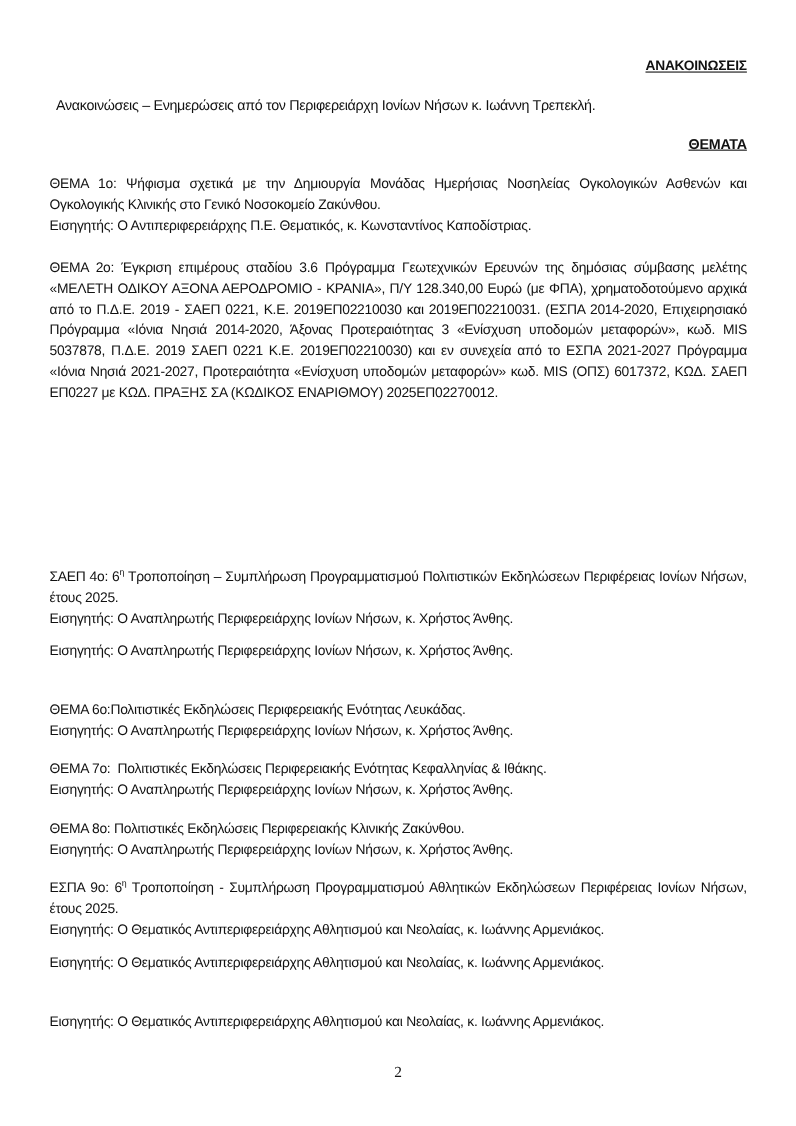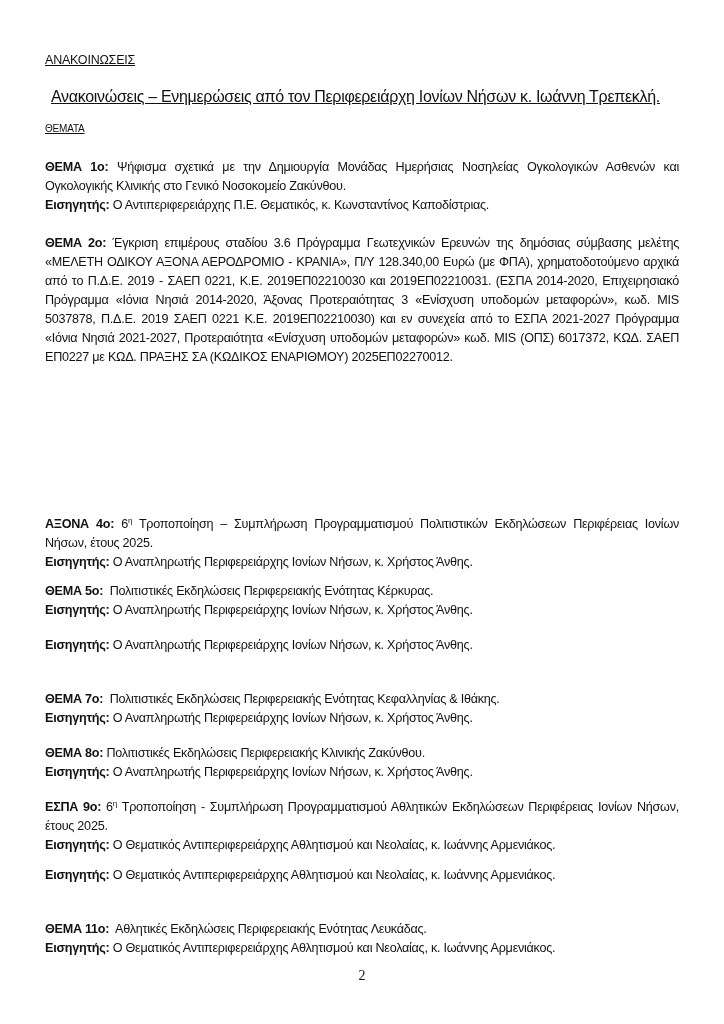--- a/index.html
+++ b/index.html
@@ -1,28 +1,28 @@
 <!DOCTYPE html>
 <html><head>
 <meta charset="utf-8">
 <style>
   html, body { margin: 0; padding: 0; background: #ffffff; }
   body { width: 724px; height: 1024px; position: relative; overflow: hidden;
          font-family: "Liberation Sans", "DejaVu Sans", sans-serif; color: #111; }
   .page { position: absolute; left: 45px; top: 0; width: 634px; }
-  .heading { text-align: left; font-weight: normal; text-decoration: underline;
+  .heading { text-align: right; font-weight: bold; text-decoration: underline;
              font-size: 12.5px; letter-spacing: -0.2px; }
   #h1 { position: absolute; top: 53px; left: 0; width: 634px; }
-  #intro { position: absolute; top: 88px; left: 6px; font-size: 16px; letter-spacing: -0.3px; white-space: nowrap; text-decoration: underline; }
-  #h2 { position: absolute; top: 123px; left: 0; width: 634px; font-size: 10px; }
+  #intro { position: absolute; top: 88px; left: 6px; font-size: 13px; letter-spacing: -0.3px; white-space: nowrap; }
+  #h2 { position: absolute; top: 123px; left: 0; width: 634px; font-size: 13px; }
   .item { position: absolute; left: 0; width: 634px; font-size: 12.6px; line-height: 19px;
           letter-spacing: -0.25px; }
   .item p { margin: 0; text-align: justify; }
   .item p.last { text-align-last: left; }
-  .b { font-weight: bold; margin-top: 36px; }
+  .b { font-weight: normal; margin-top: 36px; }
   sup { font-size: 8px; line-height: 0; }
   #page-number { position: absolute; top: 968px; left: 0; width: 724px; text-align: center;
                  font-family: "Liberation Serif", serif; font-size: 14px; }
 </style>
 </head>
 <body>
 
 <div class="page">
   <div id="h1" class="heading">ΑΝΑΚΟΙΝΩΣΕΙΣ</div>
   <div id="intro">Ανακοινώσεις – Ενημερώσεις από τον Περιφερειάρχη Ιονίων Νήσων κ. Ιωάννη Τρεπεκλή.</div>
@@ -34,30 +34,30 @@
   </div>
 
   <div class="item" style="top:234px">
     <p class="last"><span class="b">ΘΕΜΑ 2ο:</span><span> Έγκριση επιμέρους σταδίου 3.6 Πρόγραμμα Γεωτεχνικών Ερευνών της δημόσιας σύμβασης μελέτης «ΜΕΛΕΤΗ ΟΔΙΚΟΥ ΑΞΟΝΑ ΑΕΡΟΔΡΟΜΙΟ - ΚΡΑΝΙΑ», Π/Υ 128.340,00 Ευρώ (με ΦΠΑ), χρηματοδοτούμενο αρχικά από το Π.Δ.Ε. 2019 - ΣΑΕΠ 0221, Κ.Ε. 2019ΕΠ02210030 και 2019ΕΠ02210031. (ΕΣΠΑ 2014-2020, Επιχειρησιακό Πρόγραμμα «Ιόνια Νησιά 2014-2020, Άξονας Προτεραιότητας 3 «Ενίσχυση υποδομών μεταφορών», κωδ. MIS 5037878, Π.Δ.Ε. 2019 ΣΑΕΠ 0221 Κ.Ε. 2019ΕΠ02210030) και εν συνεχεία από το ΕΣΠΑ 2021-2027 Πρόγραμμα «Ιόνια Νησιά 2021-2027, Προτεραιότητα «Ενίσχυση υποδομών μεταφορών» κωδ. MIS (ΟΠΣ) 6017372, ΚΩΔ. ΣΑΕΠ ΕΠ0227 με ΚΩΔ. ΠΡΑΞΗΣ ΣΑ (ΚΩΔΙΚΟΣ ΕΝΑΡΙΘΜΟΥ) 2025ΕΠ02270012.</span></p>
   </div>
 
   <div class="item" style="top:420px">
   </div>
 
   <div class="item" style="top:515px">
-    <p class="last"><span class="b">ΑΞΟΝΑ 4ο:</span> <span>6</span><sup>η</sup><span> Τροποποίηση – Συμπλήρωση Προγραμματισμού Πολιτιστικών Εκδηλώσεων Περιφέρειας Ιονίων Νήσων, έτους 2025.</span></p>
+    <p class="last"><span class="b">ΣΑΕΠ 4ο:</span> <span>6</span><sup>η</sup><span> Τροποποίηση – Συμπλήρωση Προγραμματισμού Πολιτιστικών Εκδηλώσεων Περιφέρειας Ιονίων Νήσων, έτους 2025.</span></p>
     <p><span class="b">Εισηγητής:</span><span> Ο Αναπληρωτής Περιφερειάρχης Ιονίων Νήσων, κ. Χρήστος Άνθης.</span></p>
   </div>
 
   <div class="item" style="top:582px">
-    <p><span class="b">ΘΕΜΑ 5ο:</span><span style="white-space:pre">  Πολιτιστικές Εκδηλώσεις Περιφερειακής Ενότητας Κέρκυρας.</span></p>
     <p><span class="b">Εισηγητής:</span><span> Ο Αναπληρωτής Περιφερειάρχης Ιονίων Νήσων, κ. Χρήστος Άνθης.</span></p>
   </div>
 
   <div class="item" style="top:636px">
+    <p><span class="b">ΘΕΜΑ 6ο:</span><span>Πολιτιστικές Εκδηλώσεις Περιφερειακής Ενότητας Λευκάδας.</span></p>
     <p><span class="b">Εισηγητής:</span><span> Ο Αναπληρωτής Περιφερειάρχης Ιονίων Νήσων, κ. Χρήστος Άνθης.</span></p>
   </div>
 
   <div class="item" style="top:690px">
     <p><span class="b">ΘΕΜΑ 7ο:</span><span style="white-space:pre">  Πολιτιστικές Εκδηλώσεις Περιφερειακής Ενότητας Κεφαλληνίας &amp; Ιθάκης.</span></p>
     <p><span class="b">Εισηγητής:</span><span> Ο Αναπληρωτής Περιφερειάρχης Ιονίων Νήσων, κ. Χρήστος Άνθης.</span></p>
   </div>
 
   <div class="item" style="top:744px">
     <p><span class="b">ΘΕΜΑ 8ο:</span><span> Πολιτιστικές Εκδηλώσεις Περιφερειακής Κλινικής Ζακύνθου.</span></p>
@@ -67,18 +67,17 @@
   <div class="item" style="top:798px">
     <p class="last"><span class="b">ΕΣΠΑ 9ο:</span> <span>6</span><sup>η</sup><span> Τροποποίηση - Συμπλήρωση Προγραμματισμού Αθλητικών Εκδηλώσεων Περιφέρειας Ιονίων Νήσων, έτους 2025.</span></p>
     <p><span class="b">Εισηγητής:</span><span> Ο Θεματικός Αντιπεριφερειάρχης Αθλητισμού και Νεολαίας, κ. Ιωάννης Αρμενιάκος.</span></p>
   </div>
 
   <div class="item" style="top:866px">
     <p><span class="b">Εισηγητής:</span><span> Ο Θεματικός Αντιπεριφερειάρχης Αθλητισμού και Νεολαίας, κ. Ιωάννης Αρμενιάκος.</span></p>
   </div>
 
   <div class="item" style="top:920px">
-    <p><span class="b">ΘΕΜΑ 11ο:</span><span style="white-space:pre">  Αθλητικές Εκδηλώσεις Περιφερειακής Ενότητας Λευκάδας.</span></p>
     <p><span class="b">Εισηγητής:</span><span> Ο Θεματικός Αντιπεριφερειάρχης Αθλητισμού και Νεολαίας, κ. Ιωάννης Αρμενιάκος.</span></p>
   </div>
 </div>
 
 <div id="page-number">2</div>
 
 </body></html>

